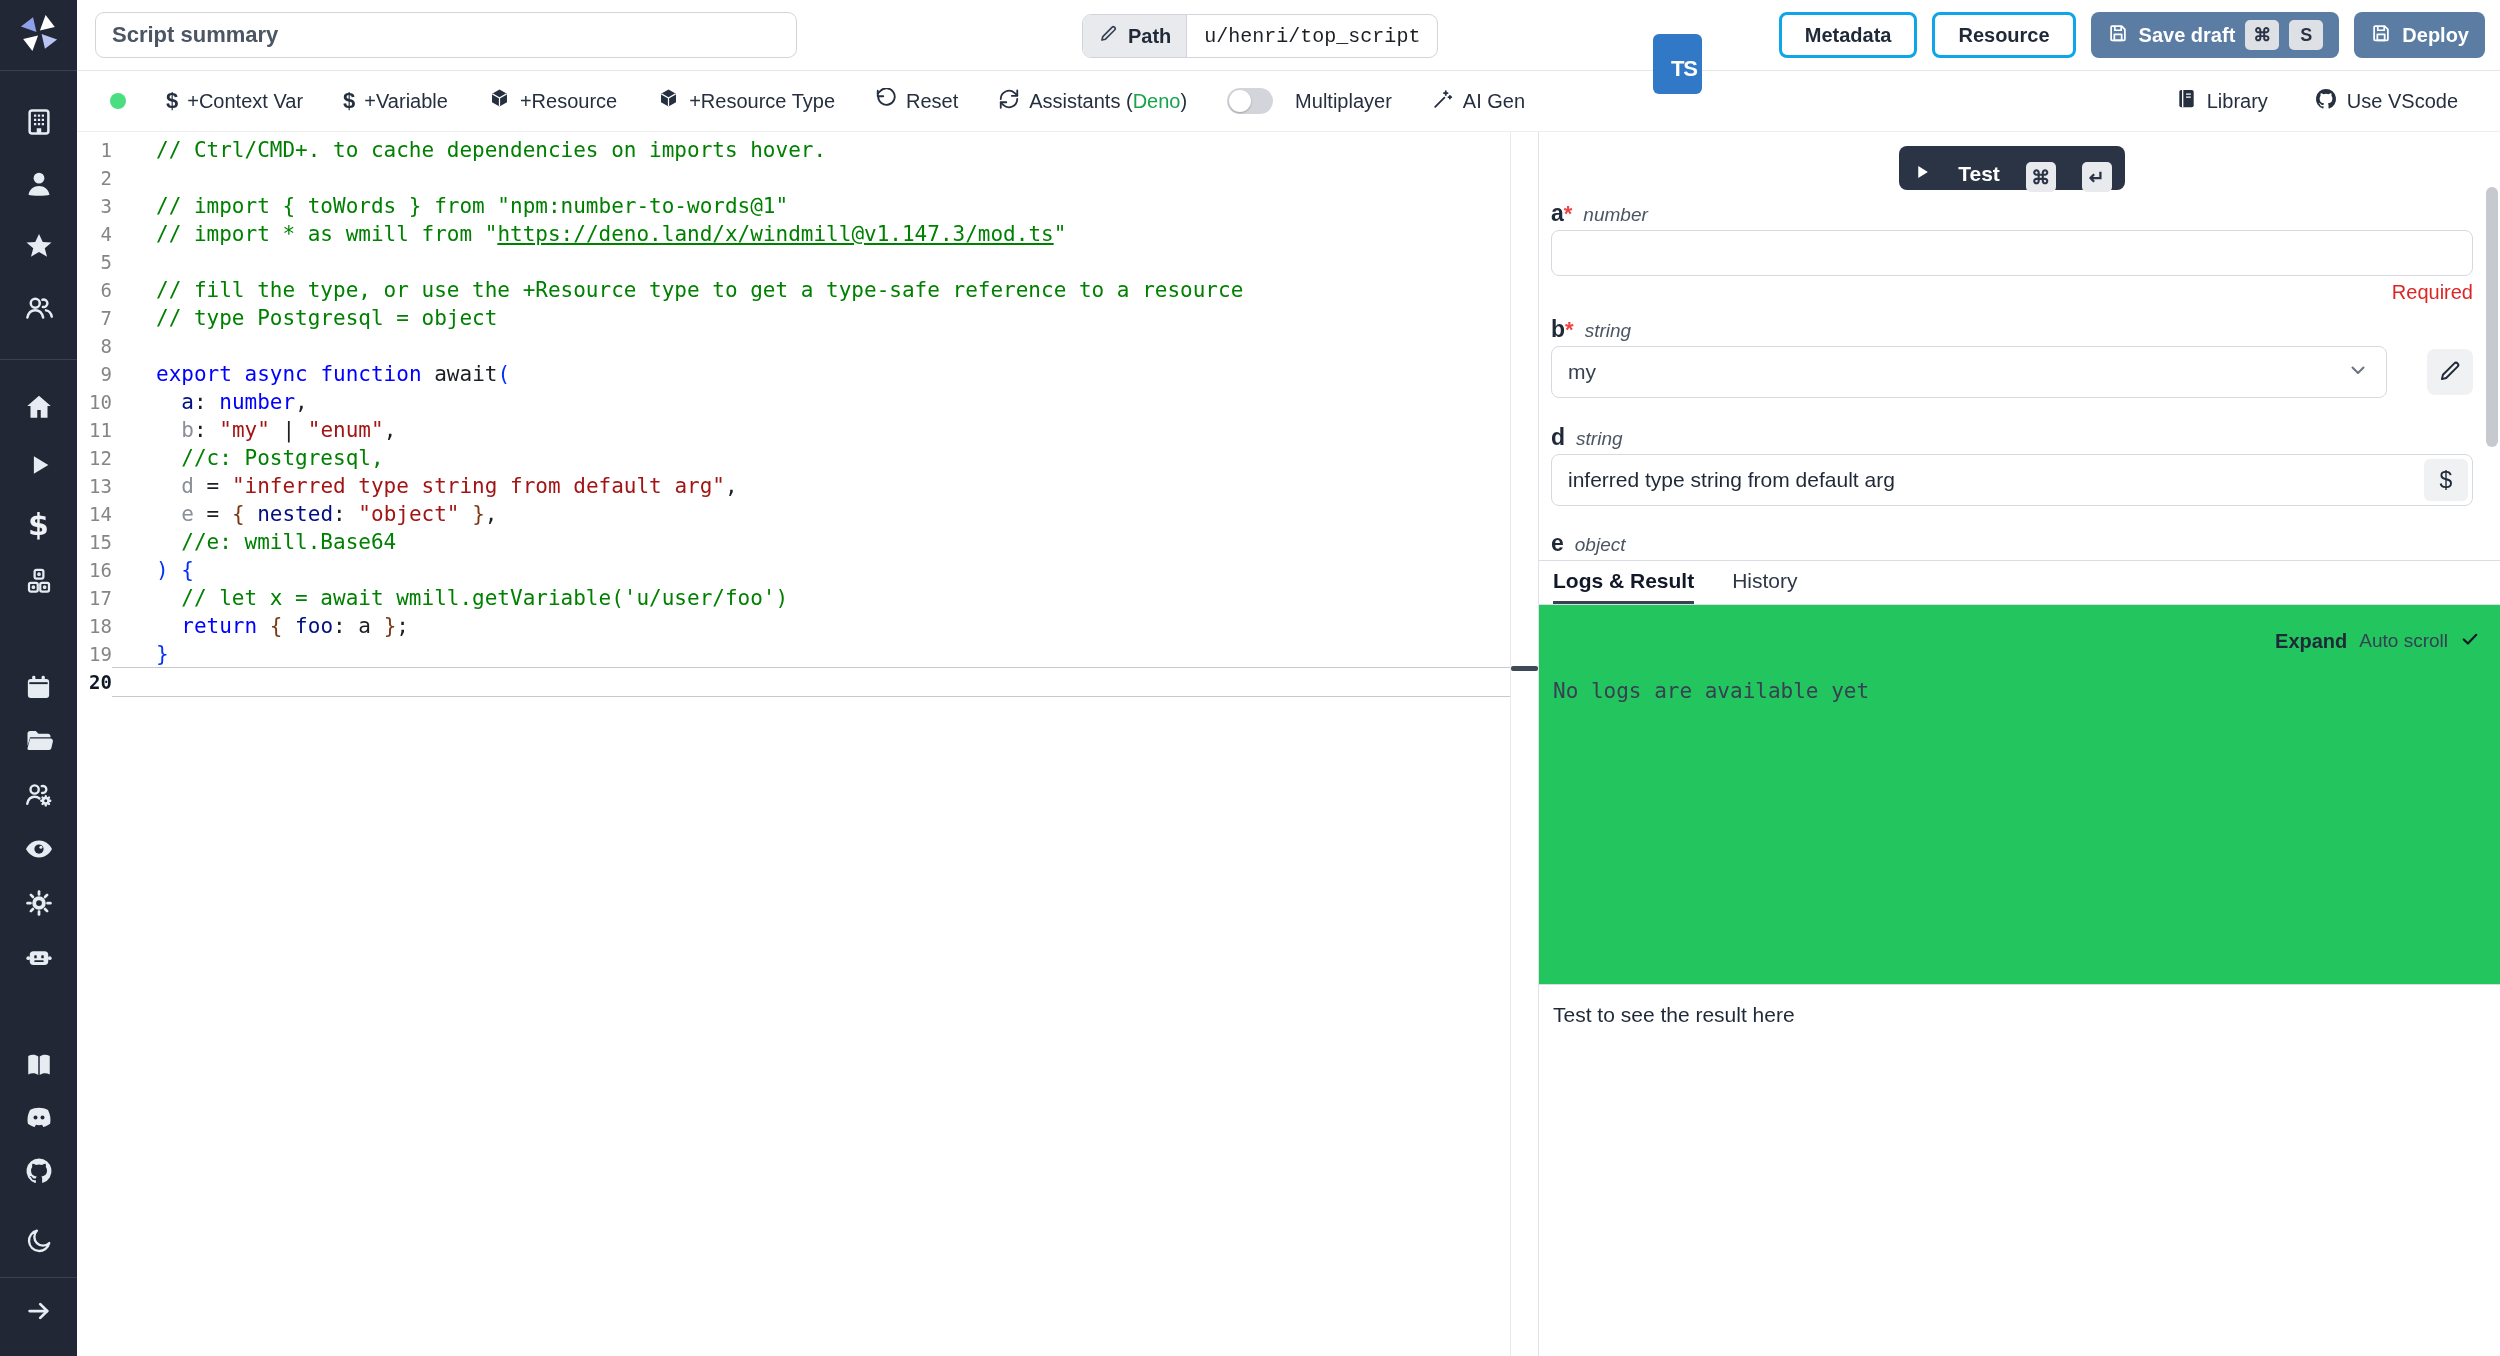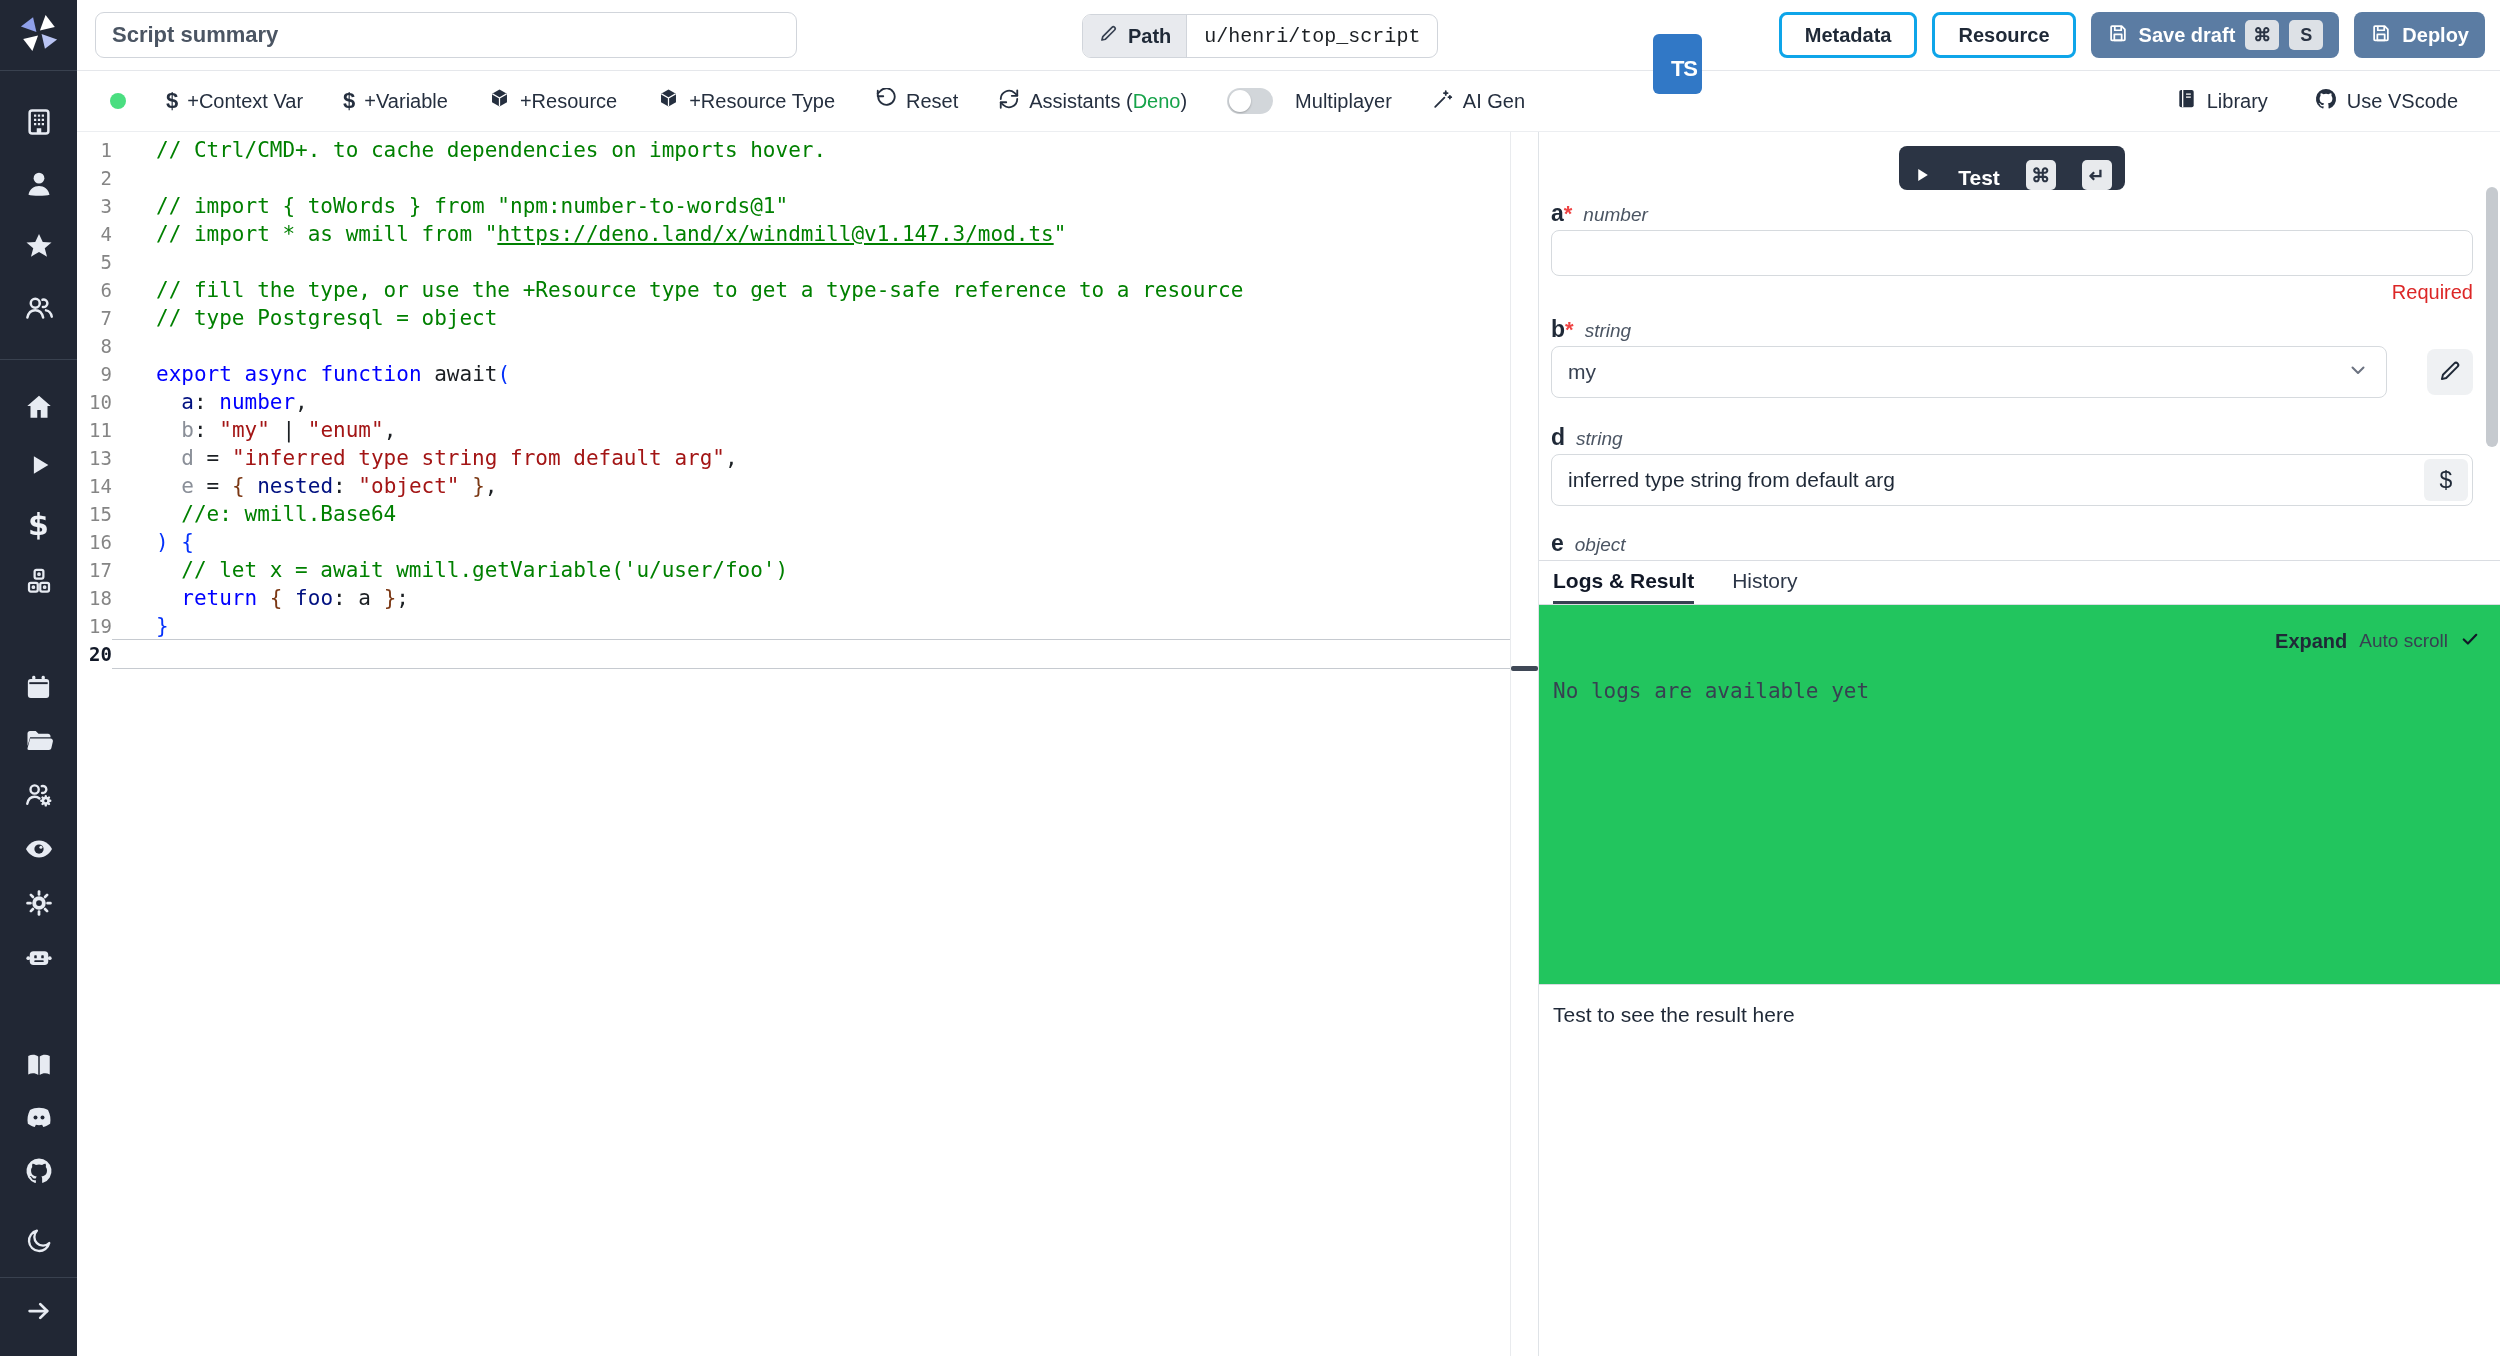--- a/index.html
+++ b/index.html
@@ -54,21 +54,21 @@
   .tk-com{color:#008000}.tk-link{color:#008000;text-decoration:underline}.tk-str{color:#a31515}
   .tk-kw{color:#0000ff}.tk-pl{color:#1b1f23}.tk-param{color:#001080}.tk-dim{color:#8a8f98}
   .tk-fn{color:#1b1f23}.tk-br1{color:#0431fa}.tk-br2{color:#7b3814}
   .gap-col{width:27px;flex:0 0 27px;position:relative;background:#fff;}
   .split-handle{position:absolute;left:0;top:534px;width:27px;height:5px;background:#3f4856;border-radius:2px;cursor:col-resize;}
 
   
   .panel{flex:1;display:flex;flex-direction:column;border-left:1px solid #dfe3e7;min-width:0;position:relative;background:#fff;}
   .form-section{height:428px;flex:0 0 428px;overflow:hidden;padding:0 27px 0 12px;position:relative;}
   .test-row{margin-top:14px;display:flex;justify-content:center;}
-  .test-btn{background:#2b3444;color:#fff;border:none;border-radius:8px;height:44px;display:flex;align-items:flex-end;gap:26px;padding:0 13px;font-size:21px;font-weight:700;cursor:pointer;font-family:"Liberation Sans",sans-serif;}
+  .test-btn{background:#2b3444;color:#fff;border:none;border-radius:8px;height:44px;display:flex;align-items:flex-start;gap:26px;padding:16px 13px;font-size:21px;font-weight:700;cursor:pointer;font-family:"Liberation Sans",sans-serif;}
   .test-kbd{background:#e8eaed;color:#2b3444;border-radius:5px;width:30px;height:30px;display:flex;align-items:center;justify-content:center;font-size:19px;font-weight:600;}
   .flabel{display:flex;align-items:baseline;gap:11px;margin-top:10px;font-size:23px;font-weight:700;color:#1f2937;line-height:26px;}
   .fstar{color:#ef4444;font-size:22px;}
   .ftype{font-style:italic;font-weight:400;font-size:19px;color:#4b5563;}
   .finput{margin-top:2px;height:46px;border:1px solid #d6dade;border-radius:8px;background:#fff;width:100%;box-sizing:border-box;}
   .ferror{color:#dc2626;text-align:right;font-size:20px;margin-top:5px;height:23px;}
   .control-row{display:flex;gap:40px;margin-top:2px;align-items:center;}
   .fselect{flex:1;height:52px;border:1px solid #d6dade;border-radius:8px;display:flex;align-items:center;justify-content:space-between;padding:0 16px;font-size:21px;color:#374151;cursor:pointer;background:#fff;box-sizing:border-box;}
   .icon-chip{width:46px;height:46px;flex:0 0 46px;background:#eff1f3;border:none;border-radius:8px;display:flex;align-items:center;justify-content:center;cursor:pointer;}
   .finput-wrap{position:relative;margin-top:2px;}
@@ -434,20 +434,24 @@
           </div>
           <div class="line">
             <span class="ln">10</span>
             <span class="lc"><span class="tk-pl">  </span><span class="tk-param">a</span><span class="tk-pl">: </span><span class="tk-kw">number</span><span class="tk-pl">,</span></span>
           </div>
           <div class="line">
             <span class="ln">11</span>
             <span class="lc"><span class="tk-pl">  </span><span class="tk-dim">b</span><span class="tk-pl">: </span><span class="tk-str">"my"</span><span class="tk-pl"> | </span><span class="tk-str">"enum"</span><span class="tk-pl">,</span></span>
           </div>
           <div class="line">
+            <span class="ln">12</span>
+            <span class="lc"><span class="tk-com">  //c: Postgresql,</span></span>
+          </div>
+          <div class="line">
             <span class="ln">13</span>
             <span class="lc"><span class="tk-pl">  </span><span class="tk-dim">d</span><span class="tk-pl"> = </span><span class="tk-str">"inferred type string from default arg"</span><span class="tk-pl">,</span></span>
           </div>
           <div class="line">
             <span class="ln">14</span>
             <span class="lc"><span class="tk-pl">  </span><span class="tk-dim">e</span><span class="tk-pl"> = </span><span class="tk-br2">{ </span><span class="tk-param">nested</span><span class="tk-pl">: </span><span class="tk-str">"object"</span><span class="tk-br2"> }</span><span class="tk-pl">,</span></span>
           </div>
           <div class="line">
             <span class="ln">15</span>
             <span class="lc"><span class="tk-com">  //e: wmill.Base64</span></span>

